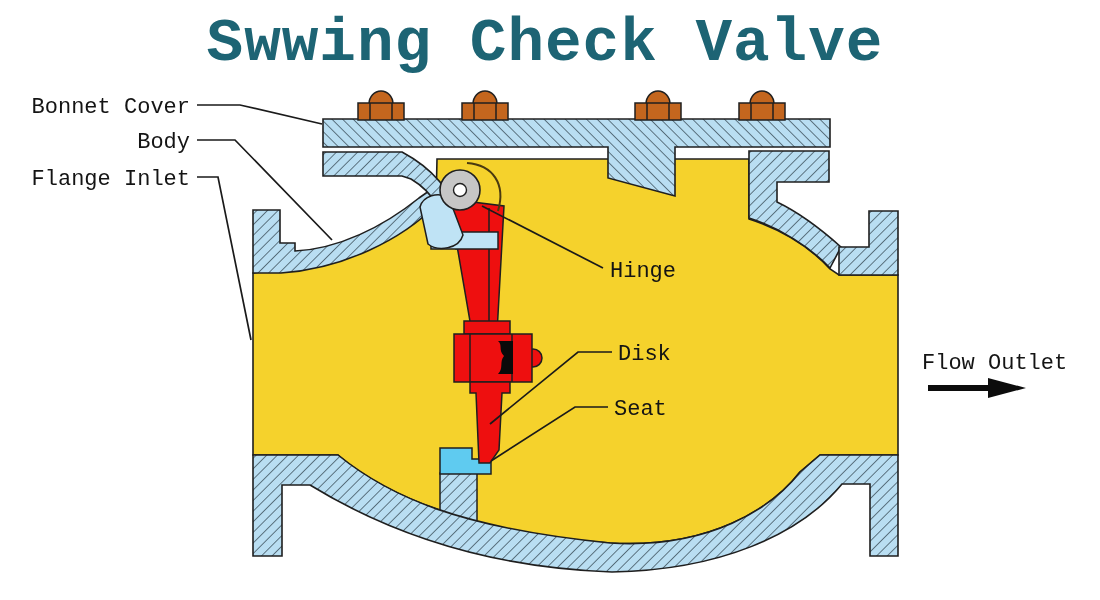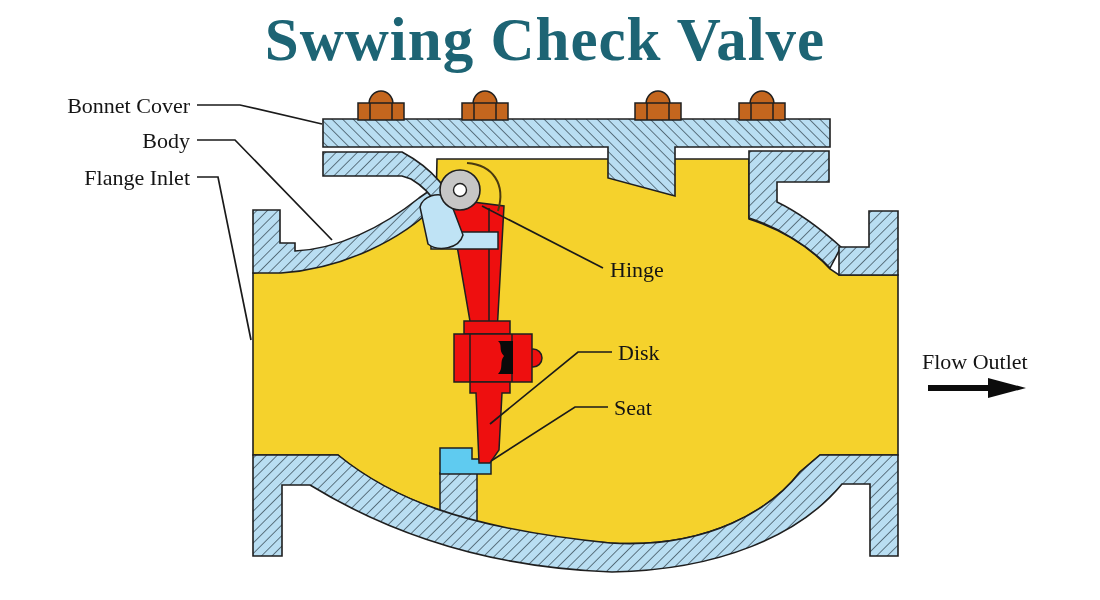--- a/index.html
+++ b/index.html
@@ -1,17 +1,17 @@
 <!DOCTYPE html>
 <html style="--metal_fill: #b9def2; --hatch_line: #2a3a44; --interior_yellow: #f5d22c; --disk_red: #ee0f0f; --seat_cyan: #5fcbf0; --bolt_brown: #c4661e; --hinge_gray: #c6c6c6; --outline: #1f1f1f;"><head>
 <meta charset="utf-8">
 <style>
   html,body{margin:0;padding:0;background:#ffffff;}
   .stage{position:relative;width:1100px;height:600px;background:#fff;overflow:hidden;
-         font-family:Liberation Serif, serif;text-align:center;}
+         font-family:Liberation Mono, monospace;text-align:center;}
   svg{display:block;}
   text{user-select:none;}
   .label-text{font-size:22px;fill:#141414;}
   .title-text{font-size:61px;font-weight:bold;letter-spacing:1px;}
 </style>
 </head>
 <body>
 
 <div class="stage">
 <svg width="1100" height="600" viewBox="0 0 1100 600">

